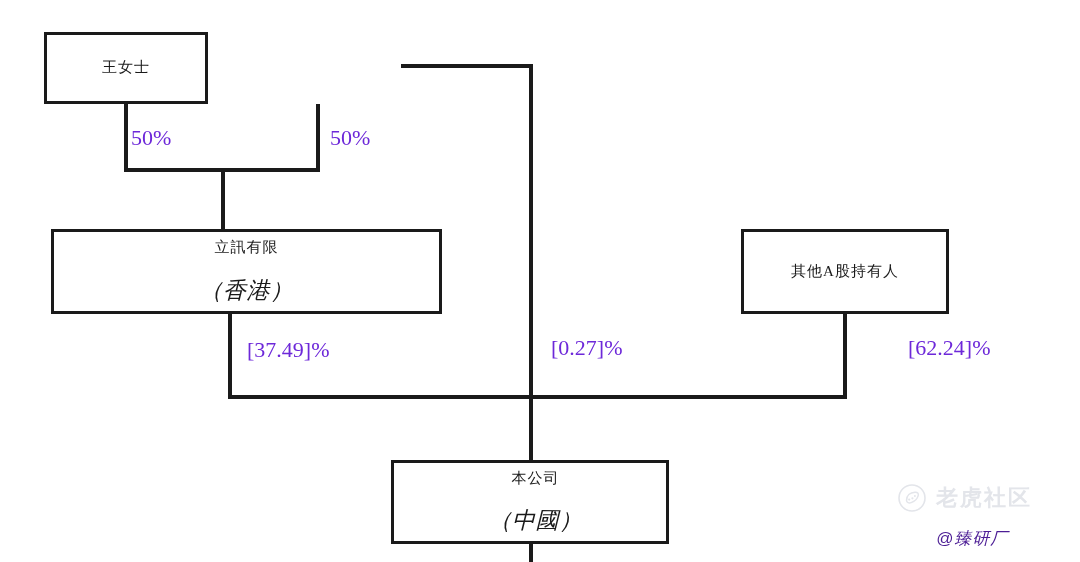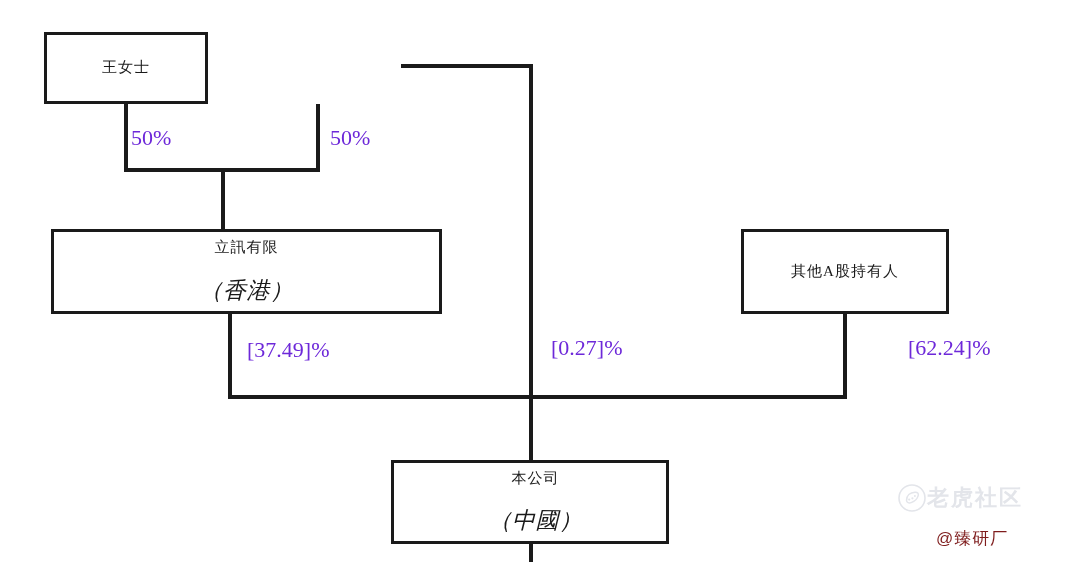--- a/index.html
+++ b/index.html
@@ -81,35 +81,37 @@
     color: #e3e5ea;
     white-space: nowrap;
     z-index: 2;
     user-select: none;
   }
   #watermark-brand {
     left: 897px;
     top: 483px;
     display: flex;
     align-items: flex-start;
+    gap: 9px;
     font-weight: bold;
   }
   #watermark-brand .wm-text {
     font-family: "Liberation Sans", sans-serif;
     font-size: 22px;
     letter-spacing: 2px;
     color: #e3e5ea;
   }
   #watermark-handle {
     left: 936px;
     top: 527px;
     font-family: "Liberation Sans", sans-serif;
     font-size: 17px;
     letter-spacing: 1px;
-    color: #7f1d1d;
+    color: #4c1d95;
+    font-style: italic;
   }
 </style>
 </head>
 <body>
 
 <div id="canvas">
 
   <svg id="wires" viewBox="0 0 1080 562" xmlns="http://www.w3.org/2000/svg">
     <g stroke="#1a1a1a" stroke-width="4" fill="none" shape-rendering="crispEdges">
 

